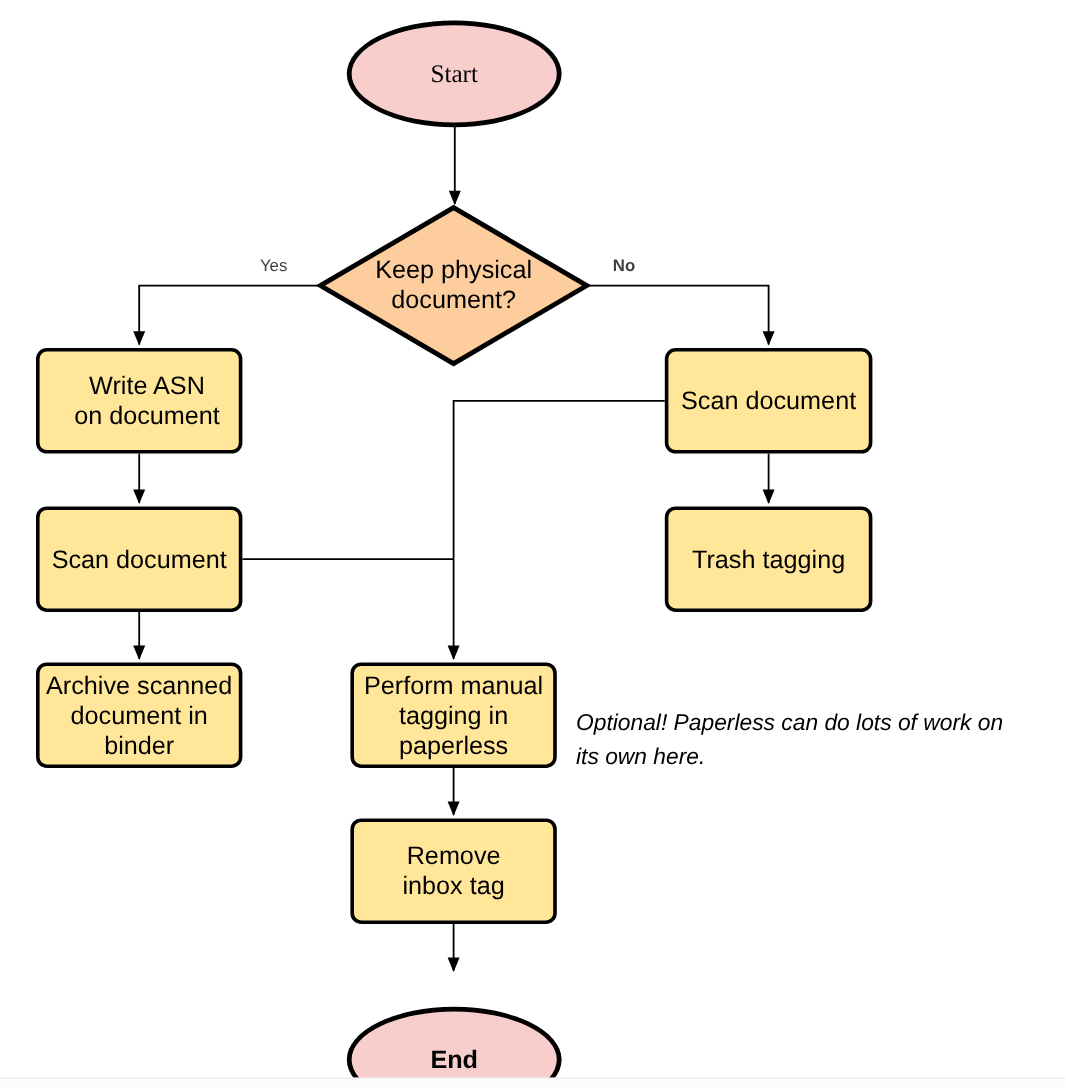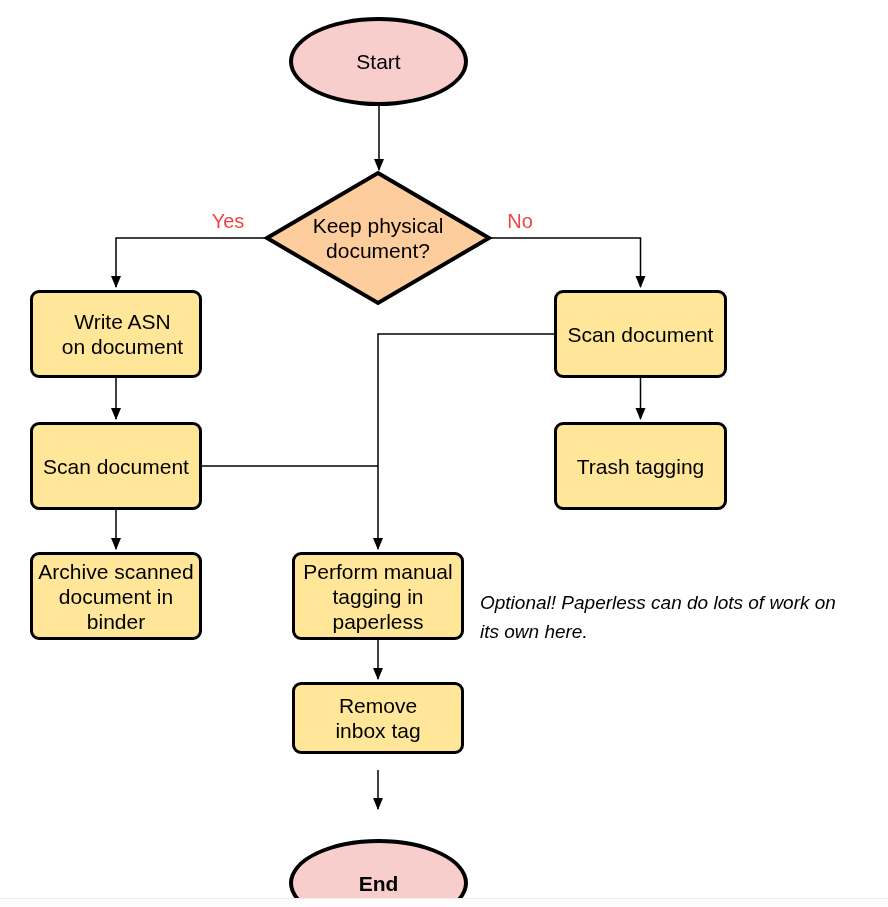--- a/index.html
+++ b/index.html
@@ -54,24 +54,24 @@
   }
   .diamond-shape {
     fill: var(--color-decision, #fdcd9d);
     stroke: var(--color-line, #000);
     stroke-width: 4;
     stroke-linejoin: miter;
   }
 
   .edge-label {
     position: absolute;
-    font-size: 20px;
+    font-size: 14px;
     line-height: 19px;
     text-align: center;
-    color: #ef4444;
+    color: #404040;
   }
 
   .note {
     position: absolute;
     font-size: 19px;
     line-height: 29px;
     font-style: italic;
     white-space: pre-line;
     color: #000;
   }
@@ -114,31 +114,31 @@
 
     <path class="edge" d="M 202 466 H 378"></path>
 
     <path class="edge" d="M 378 640 V 679" marker-end="url(#arrow)"></path>
 
     <path class="edge" d="M 378 770 V 809" marker-end="url(#arrow)"></path>
 
     <polygon class="diamond-shape" points="378,173 489,238 378,303 267,238"></polygon>
   </svg>
 
-  <div class="node terminal" style="left:289px; top:17px; width:179px; height:89px;">
+  <div class="node terminal" style="left:289px; top:17px; width:179px; height:89px;font-family:Liberation Serif, serif;">
     <span class="node-label">Start</span>
   </div>
 
   <div class="node decision-overlay" style="left:267px; top:173px; width:222px; height:130px;">
     <span class="node-label">Keep physical
 document?</span>
   </div>
 
   <div class="edge-label" style="left:198px; top:212px; width:60px;">Yes</div>
-  <div class="edge-label" style="left:490px; top:212px; width:60px;">No</div>
+  <div class="edge-label" style="left:490px; top:212px; width:60px;font-weight:bold;">No</div>
 
   <div class="node process" style="left:30px; top:290px; width:172px; height:88px;padding-left:13px;">
     <span class="node-label">Write ASN
 on document</span>
   </div>
 
   <div class="node process" style="left:554px; top:290px; width:173px; height:88px;">
     <span class="node-label">Scan document</span>
   </div>
 
@@ -158,21 +158,21 @@
 
   <div class="node process" style="left:30px; top:552px; width:172px; height:88px;">
     <span class="node-label">Archive scanned
 document in
 binder</span>
   </div>
 
   <div class="note" style="left:480px; top:588px; width:410px;">Optional! Paperless can do lots of work on
 its own here.</div>
 
-  <div class="node process" style="left:292px; top:682px; width:172px; height:72px;">
+  <div class="node process" style="left:292px; top:682px; width:172px; height:88px;">
     <span class="node-label">Remove
 inbox tag</span>
   </div>
 
   <div class="node terminal" style="left:289px; top:839px; width:179px; height:88px;font-weight:bold;">
     <span class="node-label">End</span>
   </div>
 
   <div class="page-bottom-edge"></div>
 </div>

